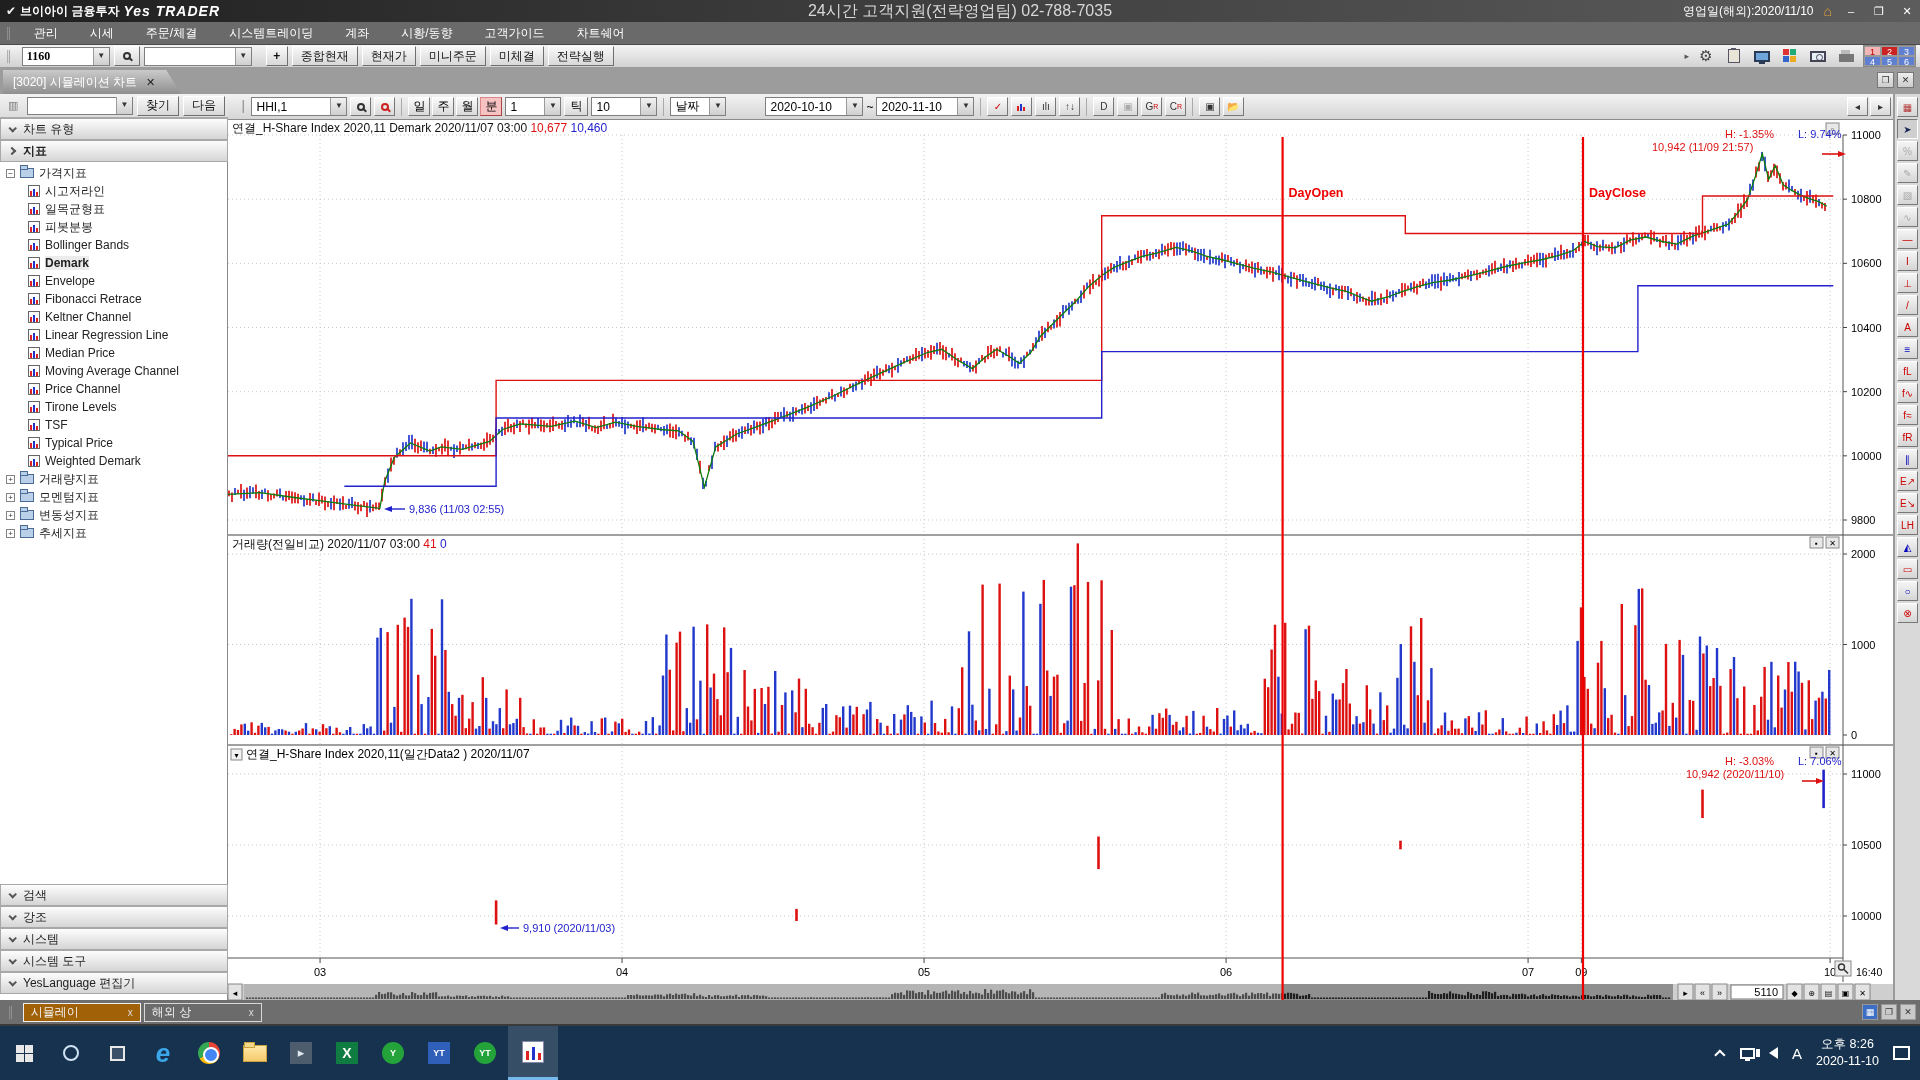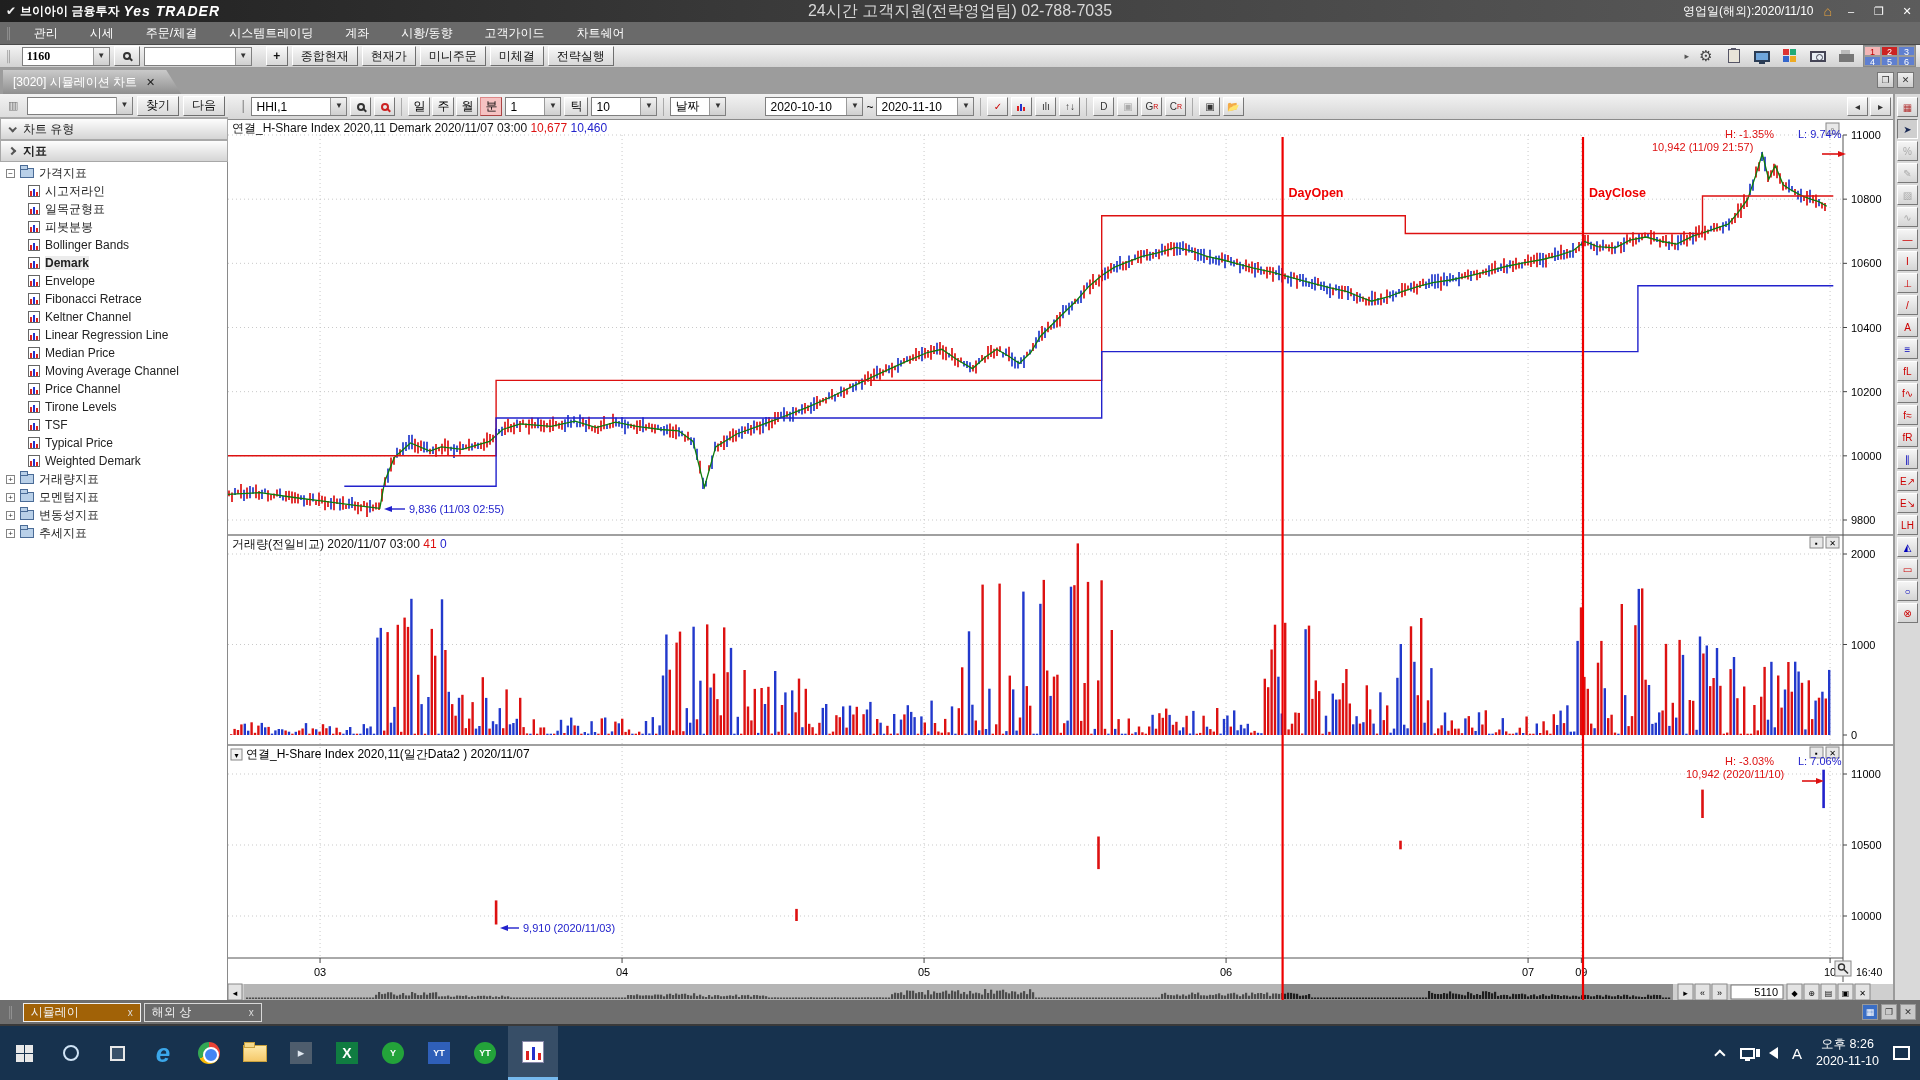--- a/index.html
+++ b/index.html
@@ -386,20 +386,42 @@
           </div>
           <div class="trow">
             <span class="expbox">+</span>
             <span class="folder"></span>
             <span class="tl">변동성지표</span>
           </div>
           <div class="trow">
             <span class="expbox">+</span>
             <span class="folder"></span>
             <span class="tl">추세지표</span>
+          </div>
+        </div>
+      <div class="sidebar-footer" id="sidebar-footer">
+          <div class="acc">
+            <span class="chev down"></span>
+            <span class="lbl">검색</span>
+          </div>
+          <div class="acc">
+            <span class="chev down"></span>
+            <span class="lbl">강조</span>
+          </div>
+          <div class="acc">
+            <span class="chev down"></span>
+            <span class="lbl">시스템</span>
+          </div>
+          <div class="acc">
+            <span class="chev down"></span>
+            <span class="lbl">시스템 도구</span>
+          </div>
+          <div class="acc">
+            <span class="chev down"></span>
+            <span class="lbl">YesLanguage 편집기</span>
           </div>
         </div>
     </div>
 
     <div class="chartcol">
       <div class="chart-toolbar">
         <span class="grip" style="color:#888;">▕</span>
         <span class="combo" style="width:96px;">
           <span class="v" style="font-weight:normal;">HHI,1</span>
           <span class="arr">▼</span>

